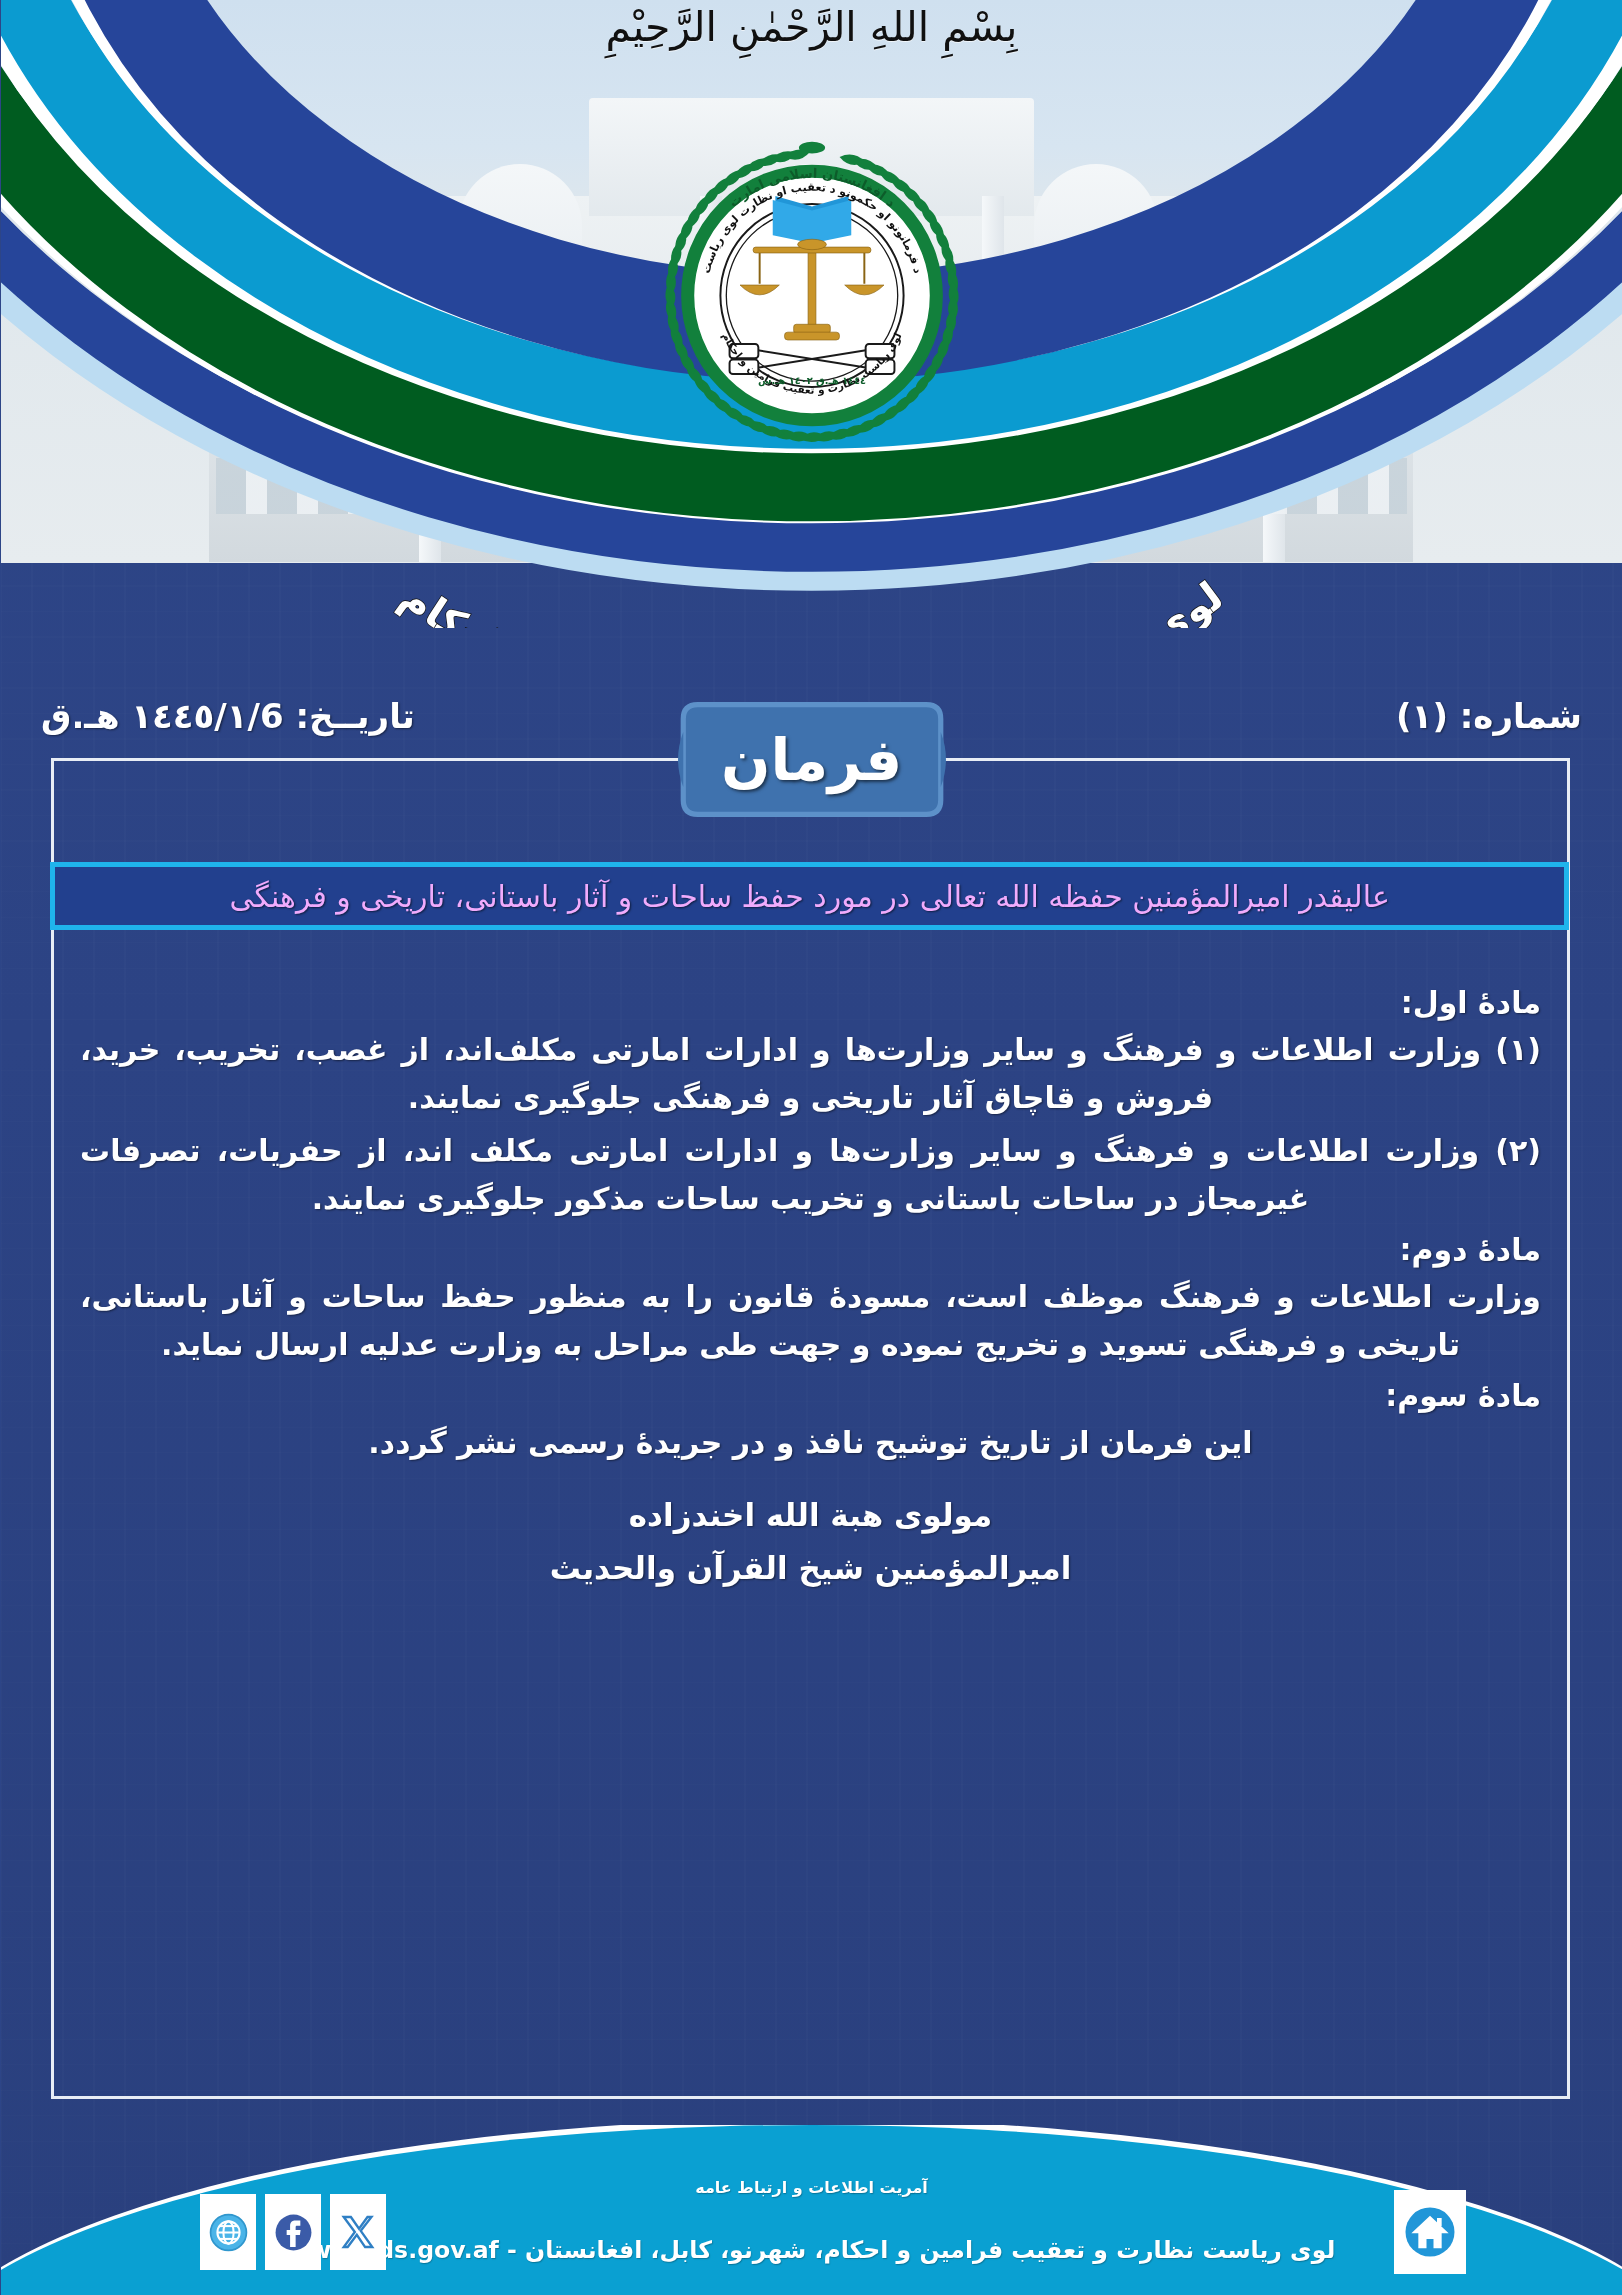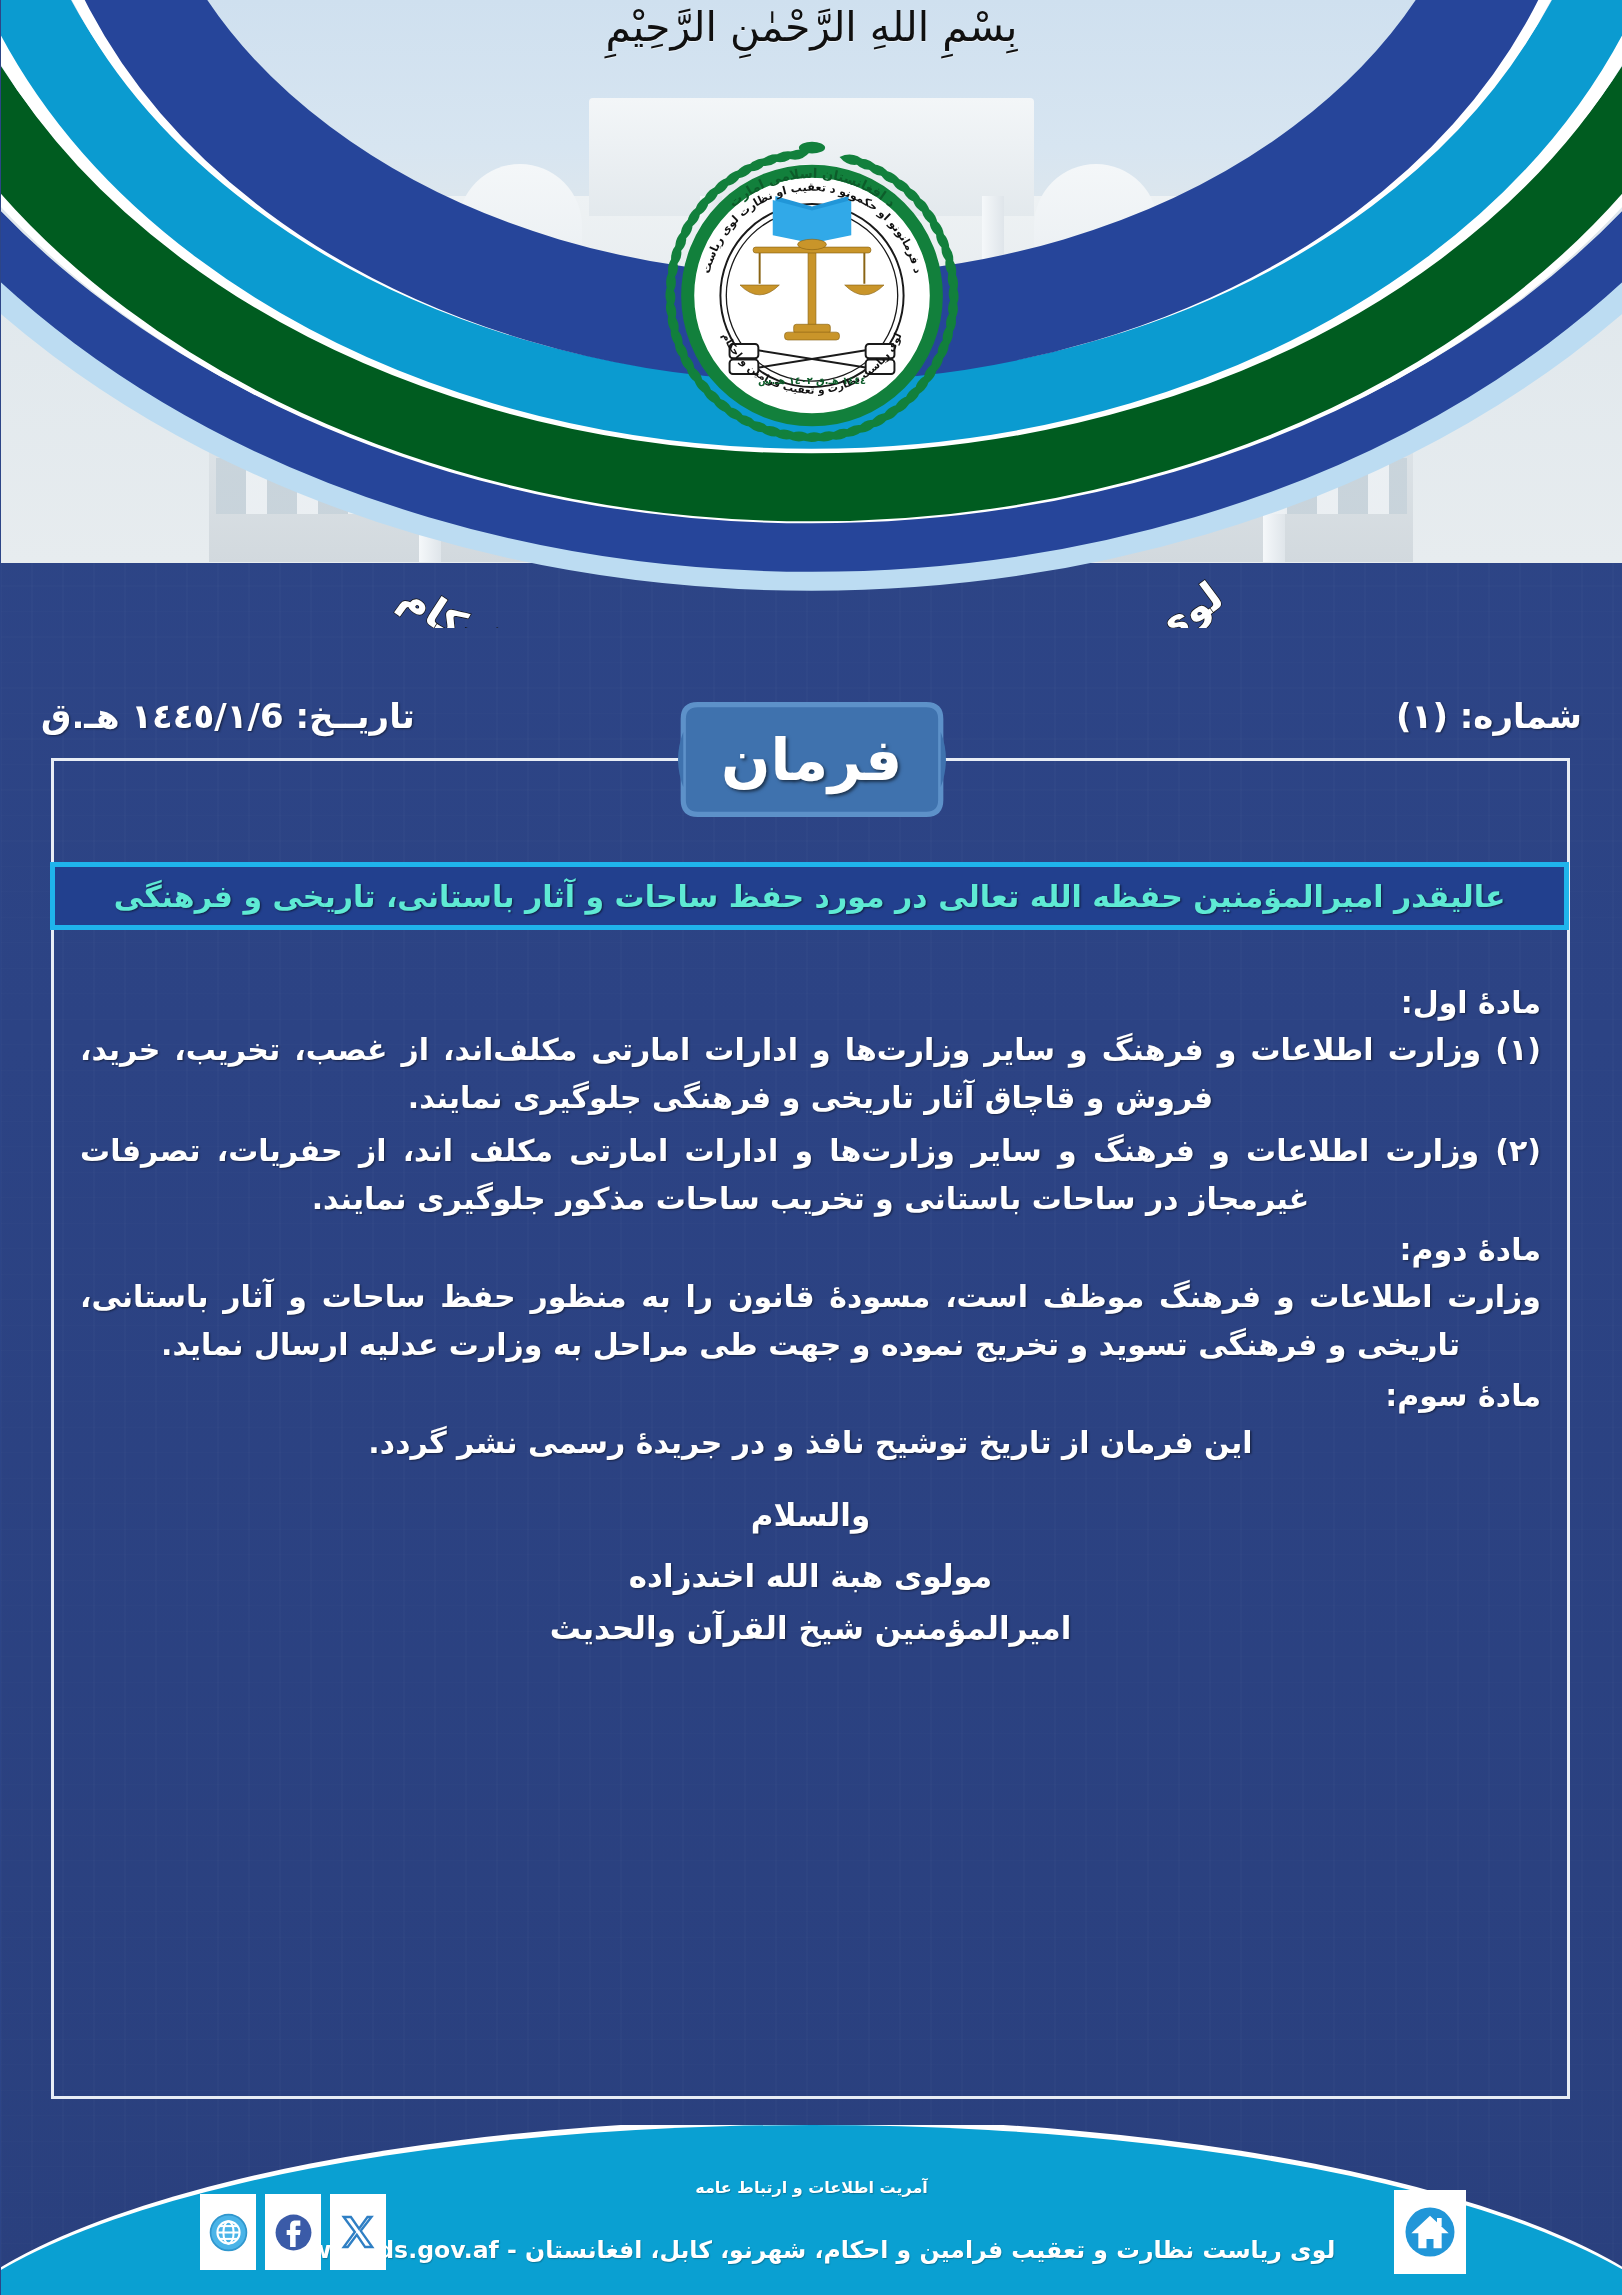--- a/index.html
+++ b/index.html
@@ -97,21 +97,21 @@
     position:absolute;left:51px;top:758px;width:1519px;height:1341px;
     border:3.9px solid #e8edf5;box-sizing:border-box;z-index:20;
   }
   .titlebar{
     position:absolute;left:-3.9px;top:101px;width:1519px;height:68px;
     border:5.2px solid #1fb4ec;box-sizing:border-box;
     background:#22408e;
     display:flex;align-items:center;justify-content:center;
   }
   .titlebar span{
-    color:#5eead4;font-size:30px;font-weight:bold;text-align:center;
+    color:#f0abfc;font-size:30px;font-weight:normal;text-align:center;
     text-shadow:1.3px 1.3px 2px rgba(0,0,0,.5);padding:0 19.6px;
   }
 
   .body-text{
     position:absolute;left:26px;right:26px;top:216px;
     color:#ffffff;direction:rtl;text-align:justify;
     text-shadow:1.3px 1.3px 2px rgba(0,0,0,.45);
   }
   .art-head{font-size:30px;font-weight:bold;text-align:right;margin:3.9px 0 1.3px 0;line-height:1.45;}
   .para{font-size:30px;font-weight:bold;line-height:1.62;margin:0 0 3.9px 0;
@@ -365,21 +365,20 @@
       <p class="para">(۱) وزارت اطلاعات و فرهنگ و سایر وزارت‌ها و ادارات امارتی مکلف‌اند، از غصب، تخریب، خرید، فروش و قاچاق آثار تاریخی و فرهنگی جلوگیری نمایند.</p>
       <p class="para">(۲) وزارت اطلاعات و فرهنگ و سایر وزارت‌ها و ادارات امارتی مکلف اند، از حفریات، تصرفات غیرمجاز در ساحات باستانی و تخریب ساحات مذکور جلوگیری نمایند.</p>
 
       <div class="art-head">مادۀ دوم:</div>
       <p class="para">وزارت اطلاعات و فرهنگ موظف است، مسودۀ قانون را به منظور حفظ ساحات و آثار باستانی، تاریخی و فرهنگی تسوید و تخریج نموده و جهت طی مراحل به وزارت عدلیه ارسال نماید.</p>
 
       <div class="art-head">مادۀ سوم:</div>
       <p class="para" style="text-align:center;">این فرمان از تاریخ توشیح نافذ و در جریدۀ رسمی نشر گردد.</p>
 
       <div class="sign">
-        <div class="l1">والسلام</div>
         <div>مولوی هبة الله اخندزاده</div>
         <div>امیرالمؤمنین شیخ القرآن والحدیث</div>
       </div>
     </div>
   </div>
 
   <div class="footer">
     <div class="footer-arc"></div>
 
     <div class="foot-line1">آمریت اطلاعات و ارتباط عامه</div>

